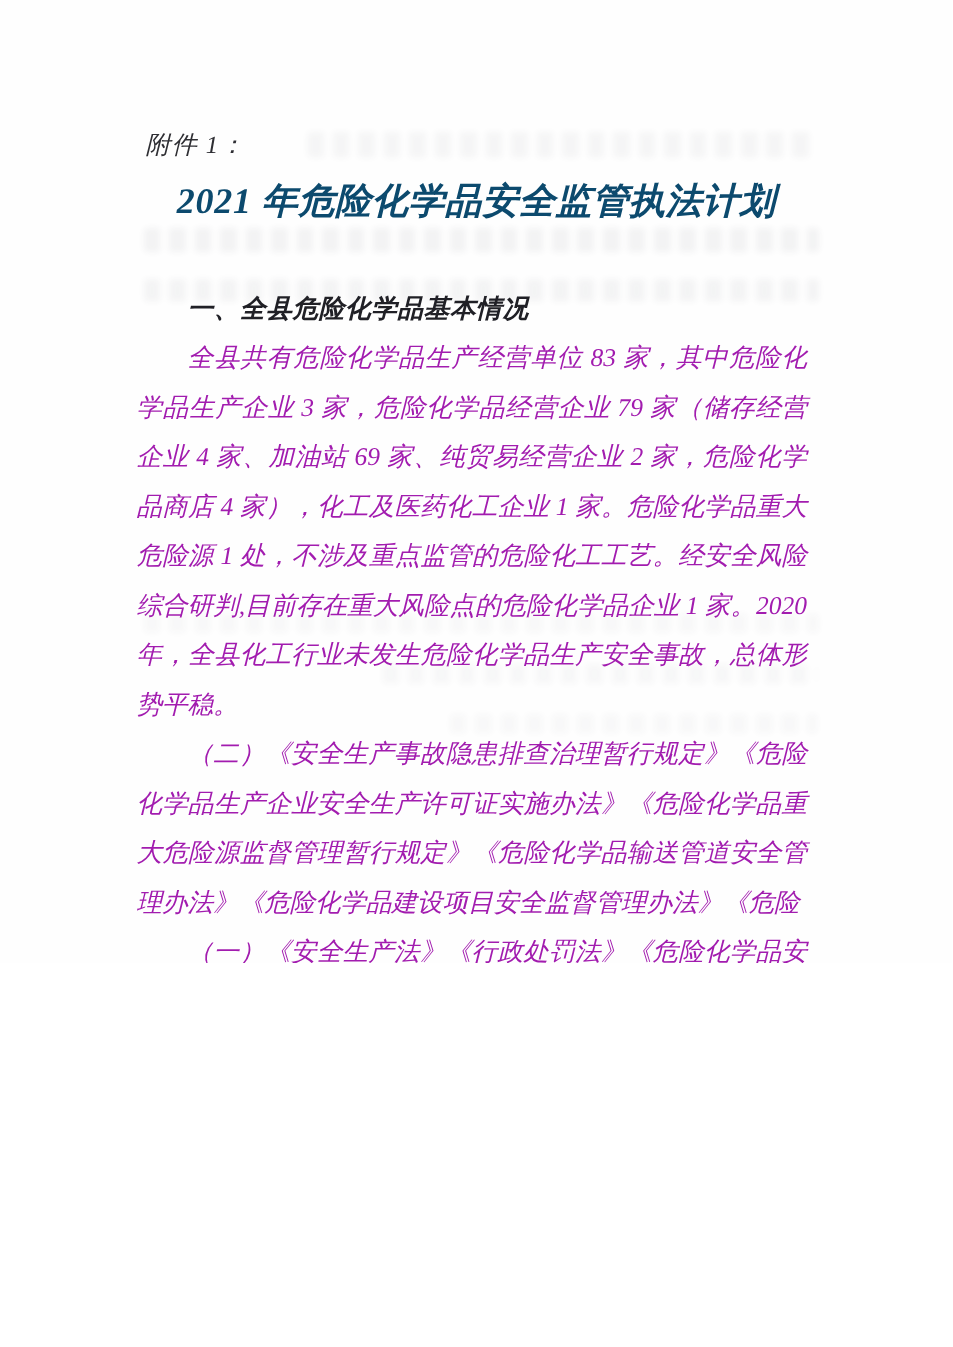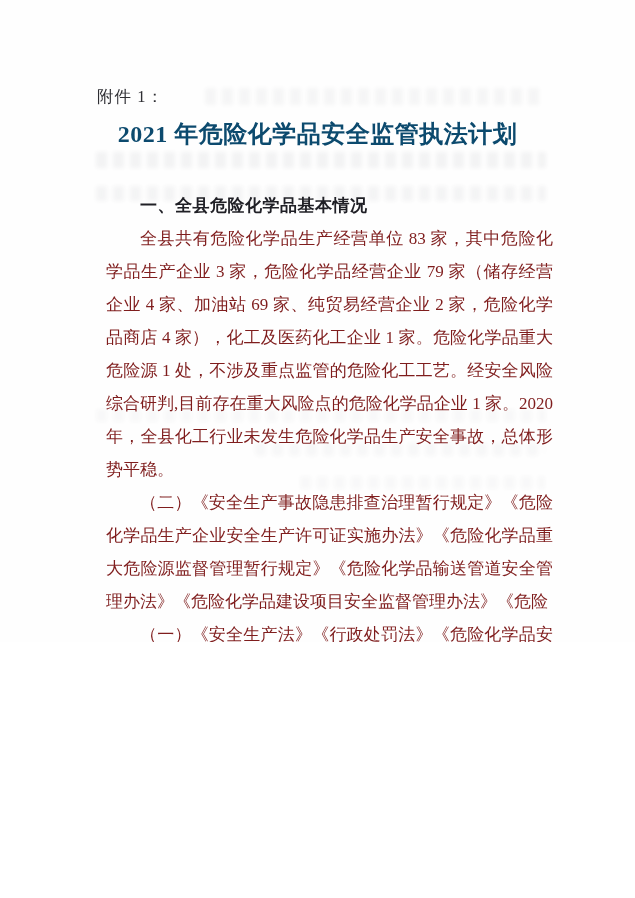--- a/index.html
+++ b/index.html
@@ -8,20 +8,21 @@
     background: #ffffff;
   }
   .page {
     position: relative;
     width: 635px;
     height: 642px;
     background: #fefefe;
     overflow: hidden;
     font-family: "Liberation Serif", "DejaVu Serif", serif;
     color: #2b2b30;
+    font-style: italic;
   }
   .attachment {
     position: absolute;
     left: 97px;
     top: 86px;
     font-size: 16.5px;
     color: #2e2e33;
     letter-spacing: 1px;
   }
   .doc-title {
@@ -32,41 +33,41 @@
     margin: 0;
     text-align: center;
     font-size: 24px;
     font-weight: bold;
     color: #0c4a6e;
     letter-spacing: 0.5px;
     font-family: "Liberation Serif", "DejaVu Serif", serif;
   }
   .doc-body {
     position: absolute;
-    left: 106px;
+    left: 91px;
     top: 189px;
     width: 447px;
     font-size: 17px;
     line-height: 33px;
     text-align: justify;
   }
   .doc-body h2 {
     margin: 0;
     font-size: 17px;
     line-height: 33px;
     font-weight: bold;
     color: #202026;
     text-indent: 2em;
     font-family: "Liberation Sans", "DejaVu Sans", sans-serif;
     letter-spacing: 0.5px;
   }
   .doc-body p {
     margin: 0;
     text-indent: 2em;
-    color: #7f1d1d;
+    color: #a21caf;
   }
   .page-number {
     position: absolute;
     left: 0;
     top: 815px;
     width: 100%;
     text-align: center;
     font-size: 14.5px;
     color: #3a3a42;
     letter-spacing: 3px;

